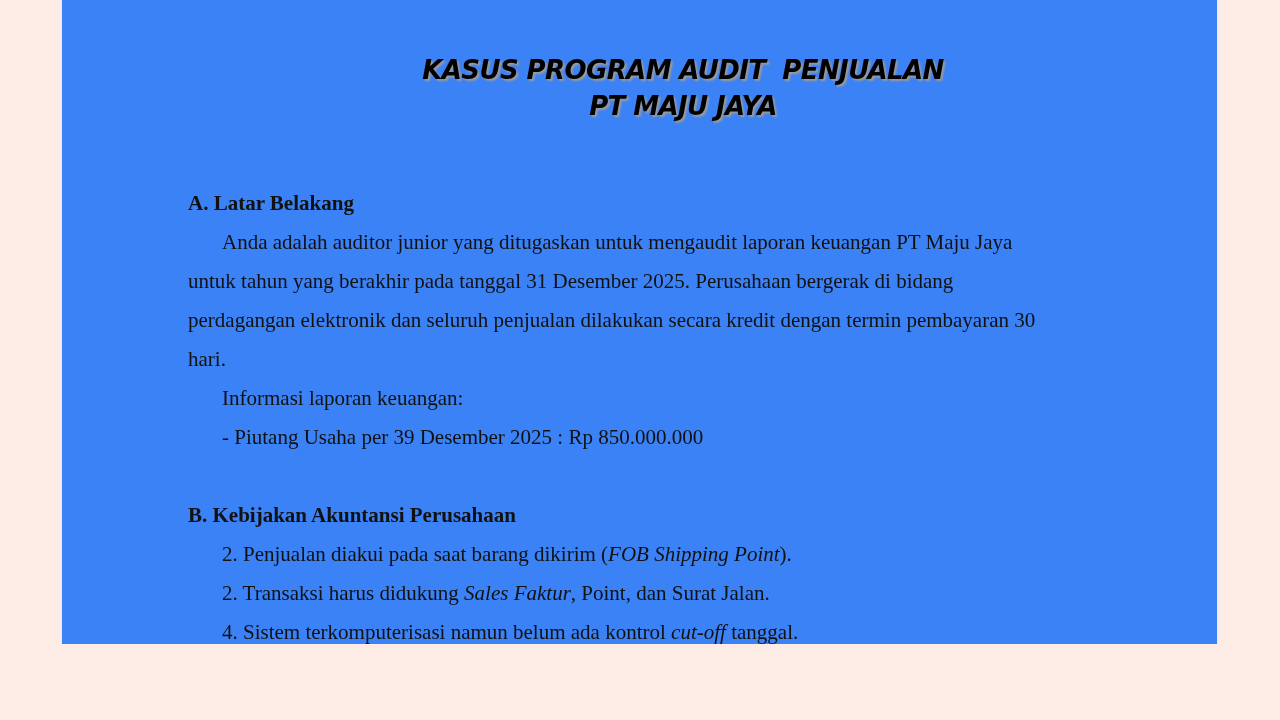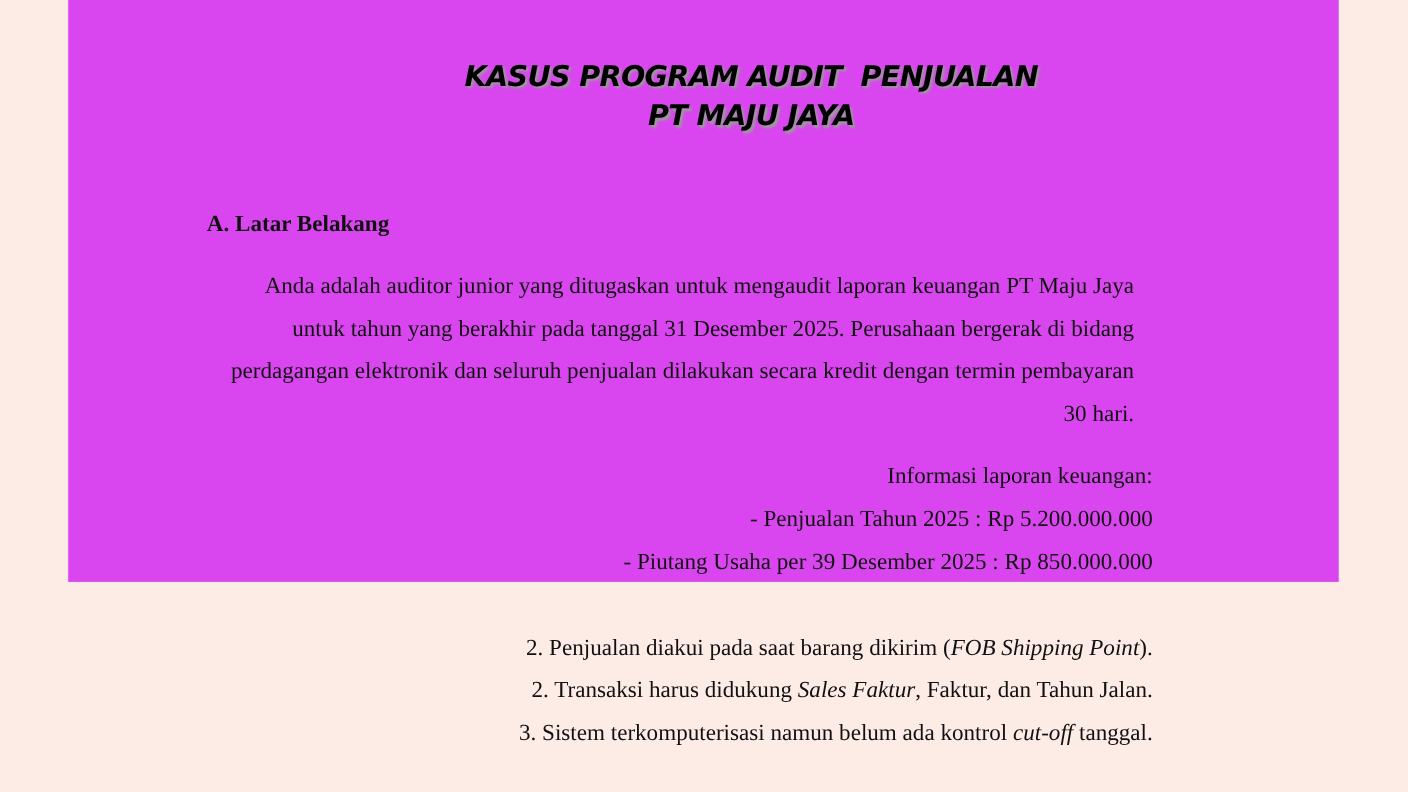--- a/index.html
+++ b/index.html
@@ -8,22 +8,22 @@
       width: 1280px;
       height: 720px;
       overflow: hidden;
       background: #fdebe6;
     }
     .page {
       position: absolute;
       left: 62px;
       top: 0;
       width: 1155px;
-      height: 529px;
-      background: #d946ef;
+      height: 644px;
+      background: #3b82f6;
       box-shadow: -1px 0 0 #f3e6df, 1px 0 0 #f3e6df;
       text-decoration: underline;
     }
     .title {
       position: absolute;
       left: 0;
       top: 52px;
       width: 1366px;
       text-align: center;
       margin-left: -62px;
@@ -45,51 +45,50 @@
       font-family: "Liberation Serif", serif;
       font-size: 21px;
       color: #111111;
       line-height: 39px;
     }
     .heading {
       font-weight: bold;
       margin: 0;
     }
     .para {
-      margin: 17px;
+      margin: 0;
       text-indent: 34px;
-      text-align: right;
+      text-align: left;
     }
     .line-indent {
       padding-left: 34px;
       margin: 0;
-      text-align: right;
     }
     .spacer { height: 39px; }
     em { font-style: italic; }
   </style>
 </head>
 <body>
 
 <div class="page">
   <div class="title">
     <div>KASUS PROGRAM AUDIT  PENJUALAN</div>
     <div>PT MAJU JAYA</div>
   </div>
 </div>
 
 <div class="content">
   <section>
     <p class="heading">A. Latar Belakang</p>
     <p class="para">Anda adalah auditor junior yang ditugaskan untuk mengaudit laporan keuangan PT Maju Jaya untuk tahun yang berakhir pada tanggal 31 Desember 2025. Perusahaan bergerak di bidang perdagangan elektronik dan seluruh penjualan dilakukan secara kredit dengan termin pembayaran 30 hari.</p>
     <p class="line-indent">Informasi laporan keuangan:</p>
-    <p class="line-indent">- Penjualan Tahun 2025 : Rp 5.200.000.000</p>
     <p class="line-indent">- Piutang Usaha per 39 Desember 2025 : Rp 850.000.000</p>
   </section>
 
   <div class="spacer"></div>
 
   <section>
+    <p class="heading">B. Kebijakan Akuntansi Perusahaan</p>
     <p class="line-indent"><span>2. Penjualan diakui pada saat barang dikirim (</span><em>FOB Shipping Point</em><span>).</span></p>
-    <p class="line-indent"><span>2. Transaksi harus didukung </span><em>Sales Faktur</em><span>, Faktur, dan Tahun Jalan.</span></p>
-    <p class="line-indent"><span>3. Sistem terkomputerisasi namun belum ada kontrol </span><em>cut-off</em><span> tanggal.</span></p>
+    <p class="line-indent"><span>2. Transaksi harus didukung </span><em>Sales Faktur</em><span>, Point, dan Surat Jalan.</span></p>
+    <p class="line-indent"><span>4. Sistem terkomputerisasi namun belum ada kontrol </span><em>cut-off</em><span> tanggal.</span></p>
   </section>
 </div>
 
 </body></html>

